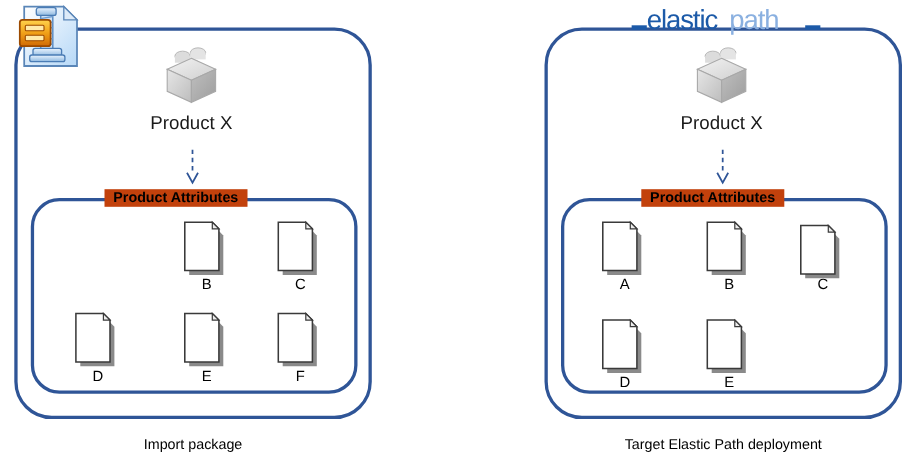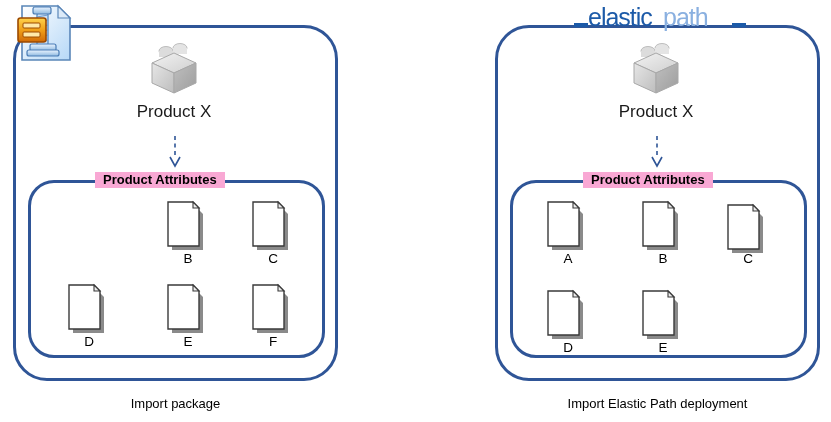--- a/index.html
+++ b/index.html
@@ -16,21 +16,21 @@
     border:3px solid #2f5597;
     border-radius:34px;
     box-sizing:border-box;
     background:transparent;
   }
   .inner-box{border-radius:26px;}
 
   
   .attr-title{
     position:absolute;
-    background:#f9a8d4;
+    background:#c2410c;
     font-weight:bold;
     font-size:13px;
     line-height:16px;
     text-align:right;
     white-space:nowrap;
     padding:0 8px;
     color:#000000;
   }
 
   
@@ -297,14 +297,14 @@
 
   <div class="doc" style="left:641px;top:289px;">
     <svg viewBox="0 0 40 52" width="40" height="52">
       <path d="M6 8 H31 L37 14 V50 H6 Z" fill="#8a8a8a"></path>
       <path d="M2 2 H27 L33 8 V46 H2 Z" fill="#ffffff" stroke="#3a3a3a" stroke-width="1.4"></path>
       <path d="M27 2 L33 8 H27 Z" fill="#ededed" stroke="#3a3a3a" stroke-width="1.1"></path>
     </svg>
   </div>
   <div class="doc-label" style="left:643px;top:340px;">E</div>
 
-  <div class="caption" style="left:495px;top:393px;width:325px;">Import Elastic Path deployment</div>
+  <div class="caption" style="left:495px;top:393px;width:325px;">Target Elastic Path deployment</div>
 </div>
 
 </body></html>

